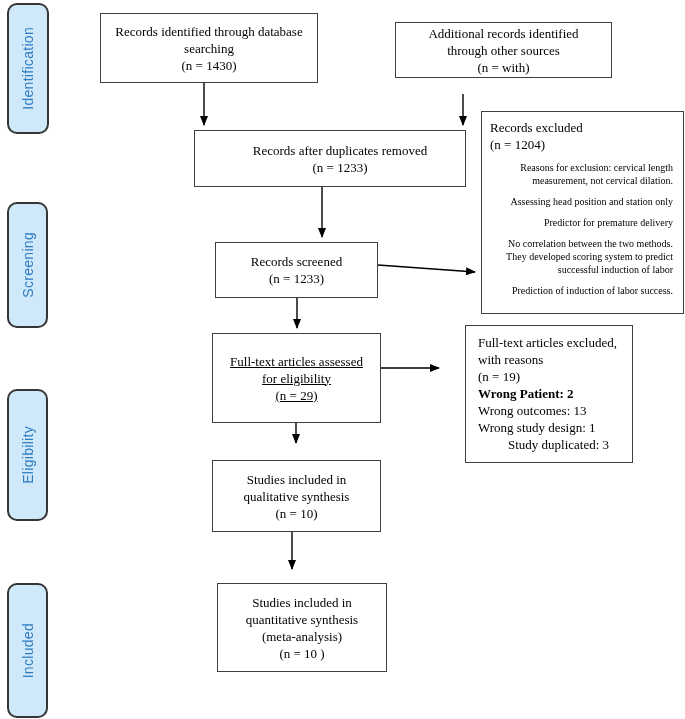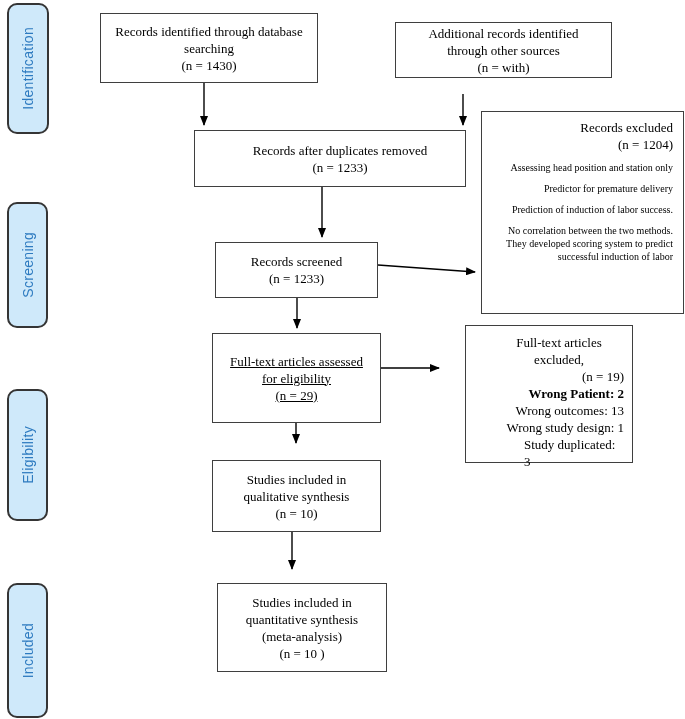--- a/index.html
+++ b/index.html
@@ -65,35 +65,35 @@
   .b-qualitative   { left: 212px; top: 460px; width: 169px; height: 72px; }
   .b-quantitative  { left: 217px; top: 583px; width: 170px; height: 89px; }
 
   
   .b-rec-excluded {
     left: 481px; top: 111px; width: 203px; height: 203px;
     justify-content: flex-start;
     align-items: stretch;
     padding: 7px 10px 6px 8px;
   }
-  .b-rec-excluded .ttl { text-align: right; }
+  .b-rec-excluded .ttl { text-align: left; }
   .b-rec-excluded .reason {
     font-size: 10px;
     line-height: 13px;
     text-align: right;
     margin-top: 8px;
   }
   .b-rec-excluded .reason:first-of-type { margin-top: 7px; }
 
   
   .b-ft-excluded {
     left: 465px; top: 325px; width: 168px; height: 138px;
     justify-content: flex-start;
-    align-items: flex-end;
-    padding: 8px 8px 8px 28px;
+    align-items: flex-start;
+    padding: 8px 8px 8px 12px;
   }
   .b-ft-excluded .ttl { text-align: center; }
   .b-ft-excluded .item { text-align: left; }
   .b-ft-excluded .item.bold { font-weight: bold; }
   .b-ft-excluded .item.indent { margin-left: 30px; }
 </style>
 </head>
 <body>
 
 <div class="canvas">
@@ -145,34 +145,36 @@
   </div>
 
   <div class="fbox b-screened">
     <div>Records screened</div>
     <div>(n = 1233)</div>
   </div>
 
   <div class="fbox b-rec-excluded">
     <div class="ttl">Records excluded</div>
     <div class="ttl">(n = 1204)</div>
+    <div class="reason">Reasons for exclusion: cervical length measurement, not cervical dilation.</div>
     <div class="reason">Assessing head position and station only</div>
     <div class="reason">Predictor for premature delivery</div>
+    <div class="reason">No correlation between the two methods. They developed scoring system to predict successful induction of labor</div>
     <div class="reason">Prediction of induction of labor success.</div>
-    <div class="reason">No correlation between the two methods. They developed scoring system to predict successful induction of labor</div>
   </div>
 
   <div class="fbox b-fulltext">
     <div>Full-text articles assessed</div>
     <div>for eligibility</div>
     <div>(n = 29)</div>
   </div>
 
   <div class="fbox b-ft-excluded">
     <div class="ttl">Full-text articles excluded,</div>
+    <div class="ttl">with reasons</div>
     <div class="ttl">(n = 19)</div>
     <div class="item bold">Wrong Patient: 2</div>
     <div class="item">Wrong outcomes: 13</div>
     <div class="item">Wrong study design: 1</div>
     <div class="item indent">Study duplicated: 3</div>
   </div>
 
   <div class="fbox b-qualitative">
     <div>Studies included in</div>
     <div>qualitative synthesis</div>

